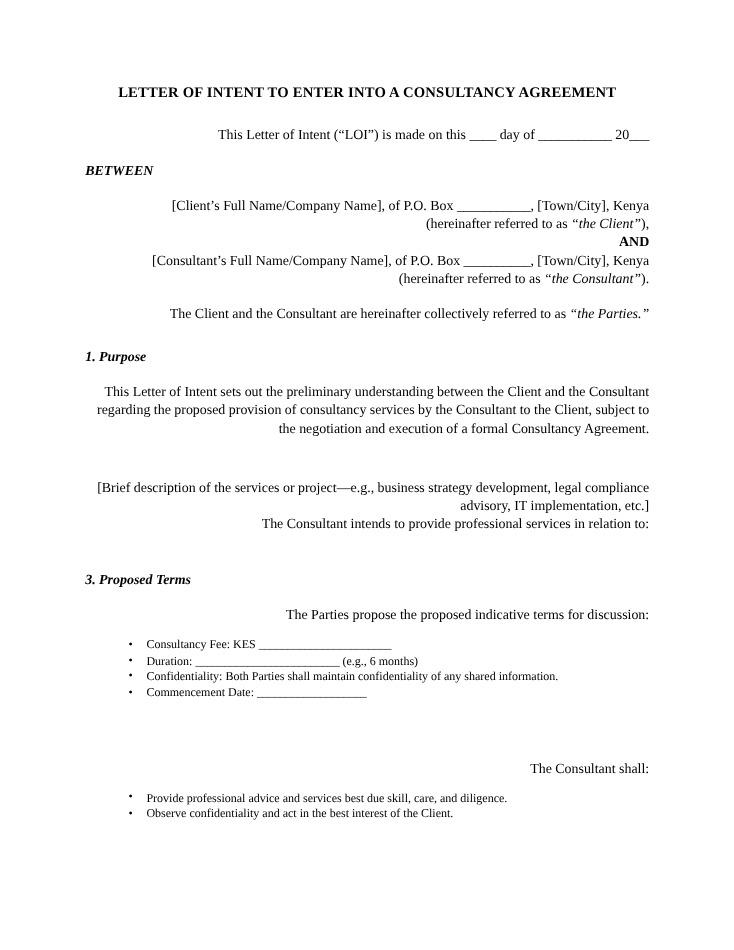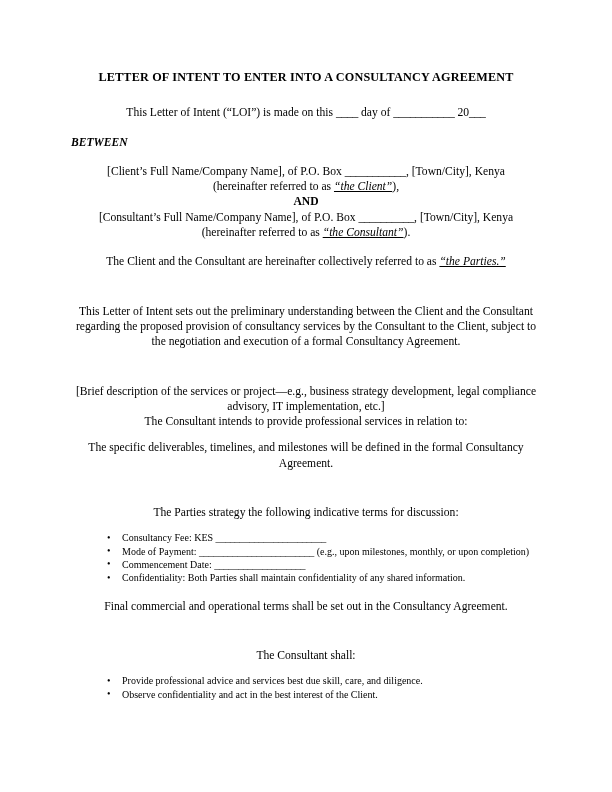--- a/index.html
+++ b/index.html
@@ -30,34 +30,34 @@
     text-align: center;
     letter-spacing: 0.015em;
     margin: 0 0 0 0;
     padding-top: 8px;
     line-height: 1.25;
   }
   p.para {
     font-size: 11.6px;
     line-height: 1.32;
     margin: 0;
-    text-align: center;
+    text-align: right;
   }
   .gap-lg { height: 20px; }
   .gap-md { height: 14px; }
   .gap-sm { height: 11px; }
   .heading {
     font-size: 11.6px;
     font-weight: bold;
     line-height: 1.32;
     margin: 0;
     font-style: italic;
   }
   .bold { font-weight: bold; }
-  .ital { font-style: italic; text-decoration: underline; }
+  .ital { font-style: italic; }
   .blank {
     font-family: "Liberation Serif", "DejaVu Serif", serif;
     letter-spacing: -0.02em;
   }
   ul.bullets {
     margin: 0;
     padding: 0 0 0 36px;
     list-style: none;
   }
   ul.bullets > li {
@@ -93,56 +93,56 @@
   <div class="gap-md"></div>
 
   <p class="para"><span>[Client’s Full Name/Company Name], of P.O. Box </span><span class="blank">___________</span><span>, [Town/City], Kenya</span><br><span>(hereinafter referred to as </span><span class="ital">“the Client”</span><span>),</span><br><span class="bold">AND</span><br><span>[Consultant’s Full Name/Company Name], of P.O. Box </span><span class="blank">__________</span><span>, [Town/City], Kenya</span><br><span>(hereinafter referred to as </span><span class="ital">“the Consultant”</span><span>).</span></p>
 
   <div class="gap-md"></div>
 
   <p class="para"><span>The Client and the Consultant are hereinafter collectively referred to as </span><span class="ital">“the Parties.”</span></p>
 
   <div class="gap-lg"></div>
 
+  <p class="heading">1. Purpose</p>
 
   <div class="gap-md"></div>
 
   <p class="para">This Letter of Intent sets out the preliminary understanding between the Client and the Consultant regarding the proposed provision of consultancy services by the Consultant to the Client, subject to the negotiation and execution of a formal Consultancy Agreement.</p>
 
   <div class="gap-lg"></div>
 
 
   <div class="gap-md"></div>
 
   <p class="para">[Brief description of the services or project—e.g., business strategy development, legal compliance advisory, IT implementation, etc.]</p>
   <p class="para">The Consultant intends to provide professional services in relation to:</p>
 
   <div class="gap-sm"></div>
 
-  <p class="para">The specific deliverables, timelines, and milestones will be defined in the formal Consultancy Agreement.</p>
 
   <div class="gap-lg"></div>
 
+  <p class="heading">3. Proposed Terms</p>
 
   <div class="gap-md"></div>
 
-  <p class="para">The Parties strategy the following indicative terms for discussion:</p>
+  <p class="para">The Parties propose the proposed indicative terms for discussion:</p>
 
   <div class="gap-sm"></div>
 
   <ul class="bullets">
     <li><span>Consultancy Fee: KES </span><span class="blank">_______________________</span><span></span></li>
-    <li><span>Mode of Payment: </span><span class="blank">________________________</span><span> (e.g., upon milestones, monthly, or upon completion)</span></li>
+    <li><span>Duration: </span><span class="blank">_________________________</span><span> (e.g., 6 months)</span></li>
+    <li><span>Confidentiality: Both Parties shall maintain confidentiality of any shared information.</span><span class="blank"></span><span></span></li>
     <li><span>Commencement Date: </span><span class="blank">___________________</span><span></span></li>
-    <li><span>Confidentiality: Both Parties shall maintain confidentiality of any shared information.</span><span class="blank"></span><span></span></li>
   </ul>
 
   <div class="gap-md"></div>
 
-  <p class="para">Final commercial and operational terms shall be set out in the Consultancy Agreement.</p>
 
   <div class="gap-lg"></div>
 
 
   <div class="gap-md"></div>
 
   <p class="para">The Consultant shall:</p>
 
   <div class="gap-sm"></div>
 

